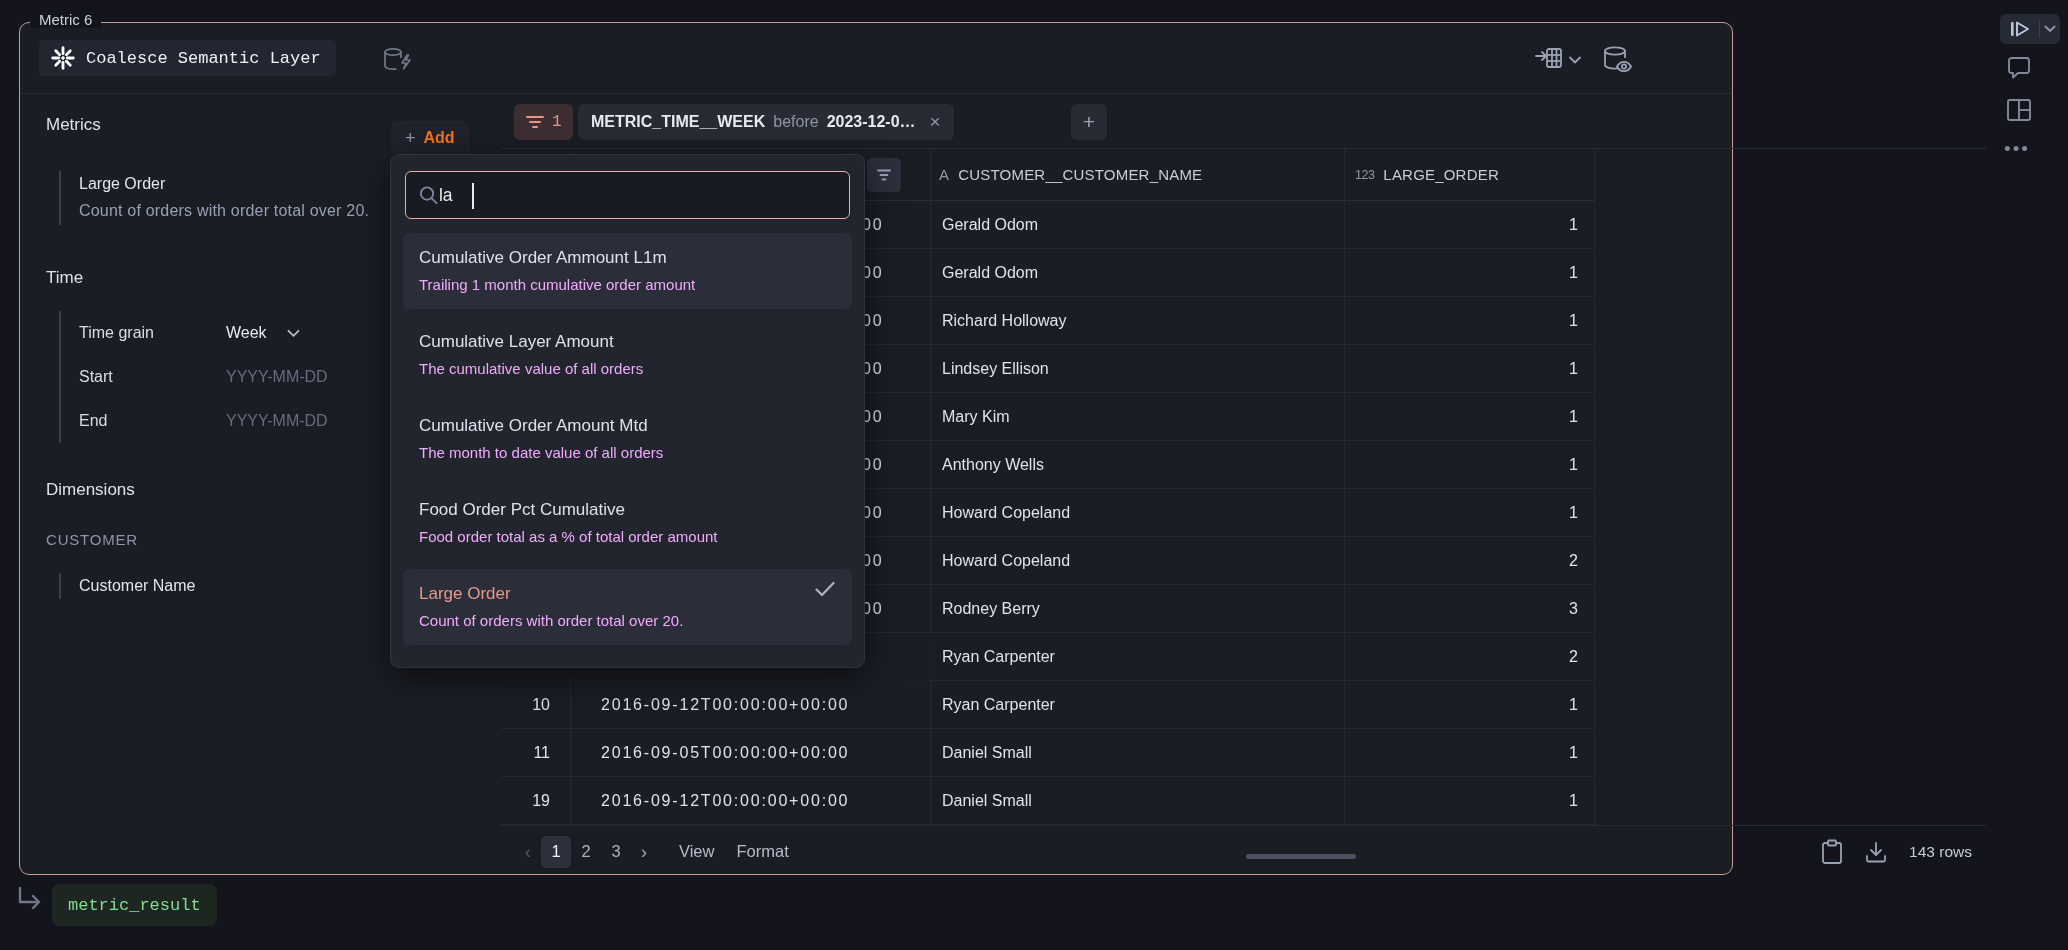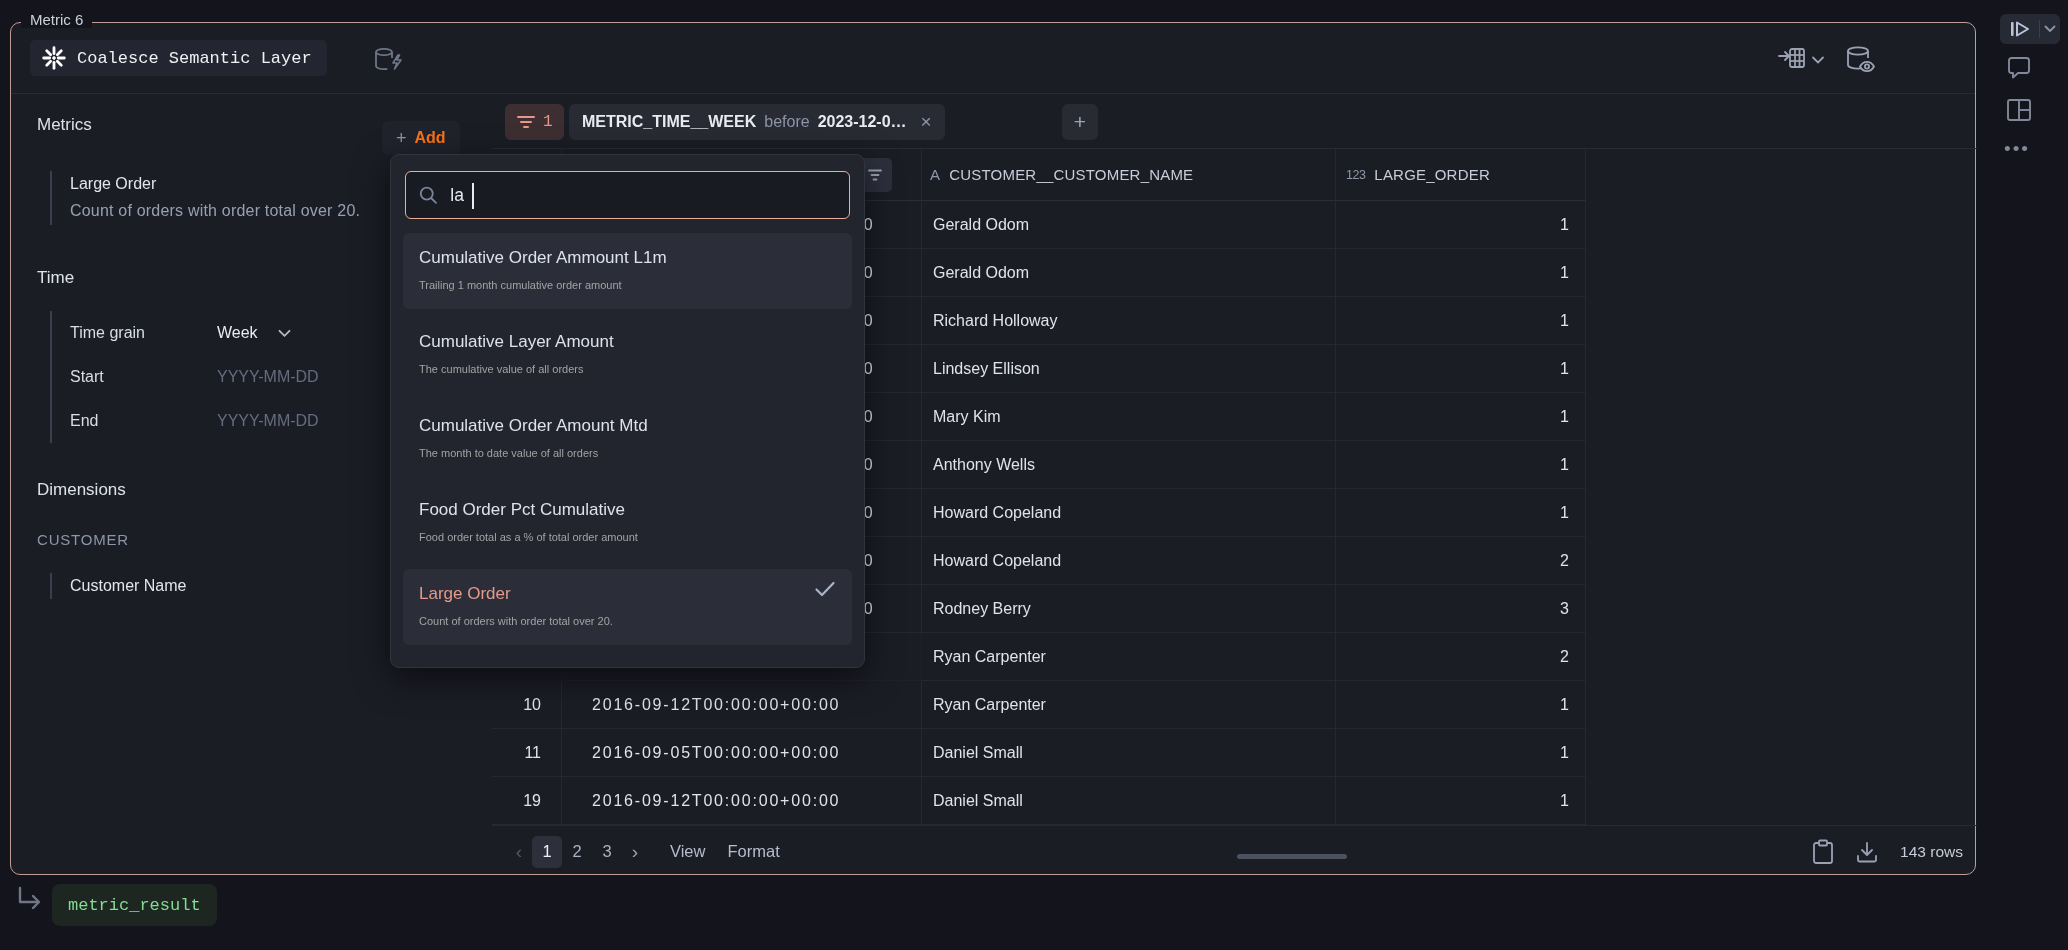--- a/index.html
+++ b/index.html
@@ -1,20 +1,20 @@
 <!DOCTYPE html>
 <html><head>
 <meta charset="utf-8">
 <style>
   * { margin:0; padding:0; box-sizing:border-box; }
   html,body { width:2068px; height:950px; background:#14151c; overflow:hidden;
     font-family:"Liberation Sans", sans-serif; color:#dfe3ea; }
 
   
-  .card { position:absolute; left:10px; top:22px; width:1966px; height:853px;
+  .card { position:absolute; left:19px; top:22px; width:1714px; height:853px;
     background:#1b1d25; border:1px solid #c09d96; border-radius:10px; }
   .frame-label { position:absolute; left:10px; top:-12px; background:#14151c;
     padding:0 9px; font-size:15px; color:#ccd1dc; }
 
   
   .card-header { position:absolute; left:0; top:0; right:0; height:70px; }
   .source-chip { position:absolute; left:19px; top:17px; height:36px; display:flex;
     align-items:center; gap:10px; background:#232530; border-radius:5px; padding:0 15px 0 11px; cursor:pointer; }
   .source-chip span { font-family:"Liberation Mono", monospace; font-size:17px; color:#eff1f5; }
   .hdr-dim-icon { position:absolute; left:362px; top:24px; }
@@ -87,32 +87,32 @@
   .scroll-thumb { position:absolute; left:745px; top:28px; width:110px; height:5px; border-radius:3px;
     background:#4c515f; cursor:grab; }
   .foot-right { margin-left:auto; display:flex; align-items:center; gap:21px; }
   .row-count { font-size:15.5px; color:#c6cbd8; }
 
   
   .dropdown { position:absolute; left:390px; top:154px; width:475px; background:#22242e;
     border:1px solid #31343f; border-radius:9px; box-shadow:0 10px 34px rgba(0,0,0,.55);
     padding:16px 12px 14px; z-index:50; }
   .dd-search { position:relative; margin:0 2px 14px; height:48px; background:#191b23;
-    border:1.5px solid #ecae9a; border-radius:6px; display:flex; align-items:center; padding:0 12px; gap:12px; }
+    border:1.5px solid #ecae9a; border-radius:6px; display:flex; align-items:center; padding:0 12px; }
   .dd-search input { background:transparent; border:none; outline:none; color:#e7eaf0;
     font-size:17.5px; width:100%; font-family:"Liberation Sans",sans-serif; }
   .dd-caret { position:absolute; left:66px; top:11px; width:1.5px; height:26px; background:#e7eaf0; }
   .dd-item { padding:11px 16px; border-radius:6px; margin-bottom:8px; cursor:pointer; }
   .dd-item.hl { background:#2b2e39; }
   .dd-title-row { display:flex; align-items:flex-start; justify-content:space-between; }
   .dd-title { font-size:17px; line-height:28px; color:#dde1ea; font-weight:500; }
   .dd-item.sel .dd-title { color:#e59a8b; }
   .dd-check { display:none; }
   .dd-item.sel .dd-check { display:block; }
-  .dd-desc { font-size:11px; line-height:26px; color:#a3a3a3; }
+  .dd-desc { font-size:15px; line-height:26px; color:#f0abfc; }
 
   
   .output-row { position:absolute; left:14px; top:884px; display:flex; align-items:flex-start; gap:6px; }
   .out-chip { margin-top:0; height:42px; display:flex; align-items:center; padding:0 16px;
     background:#1d2620; border-radius:8px; cursor:pointer; }
   .out-chip span { font-family:"Liberation Mono", monospace; font-size:17px; color:#82dd92; }
 
   
   .run-group { position:absolute; left:2000px; top:14px; width:60px; height:30px; background:#262a34;
     border-radius:6px; display:flex; align-items:center; cursor:pointer; }

